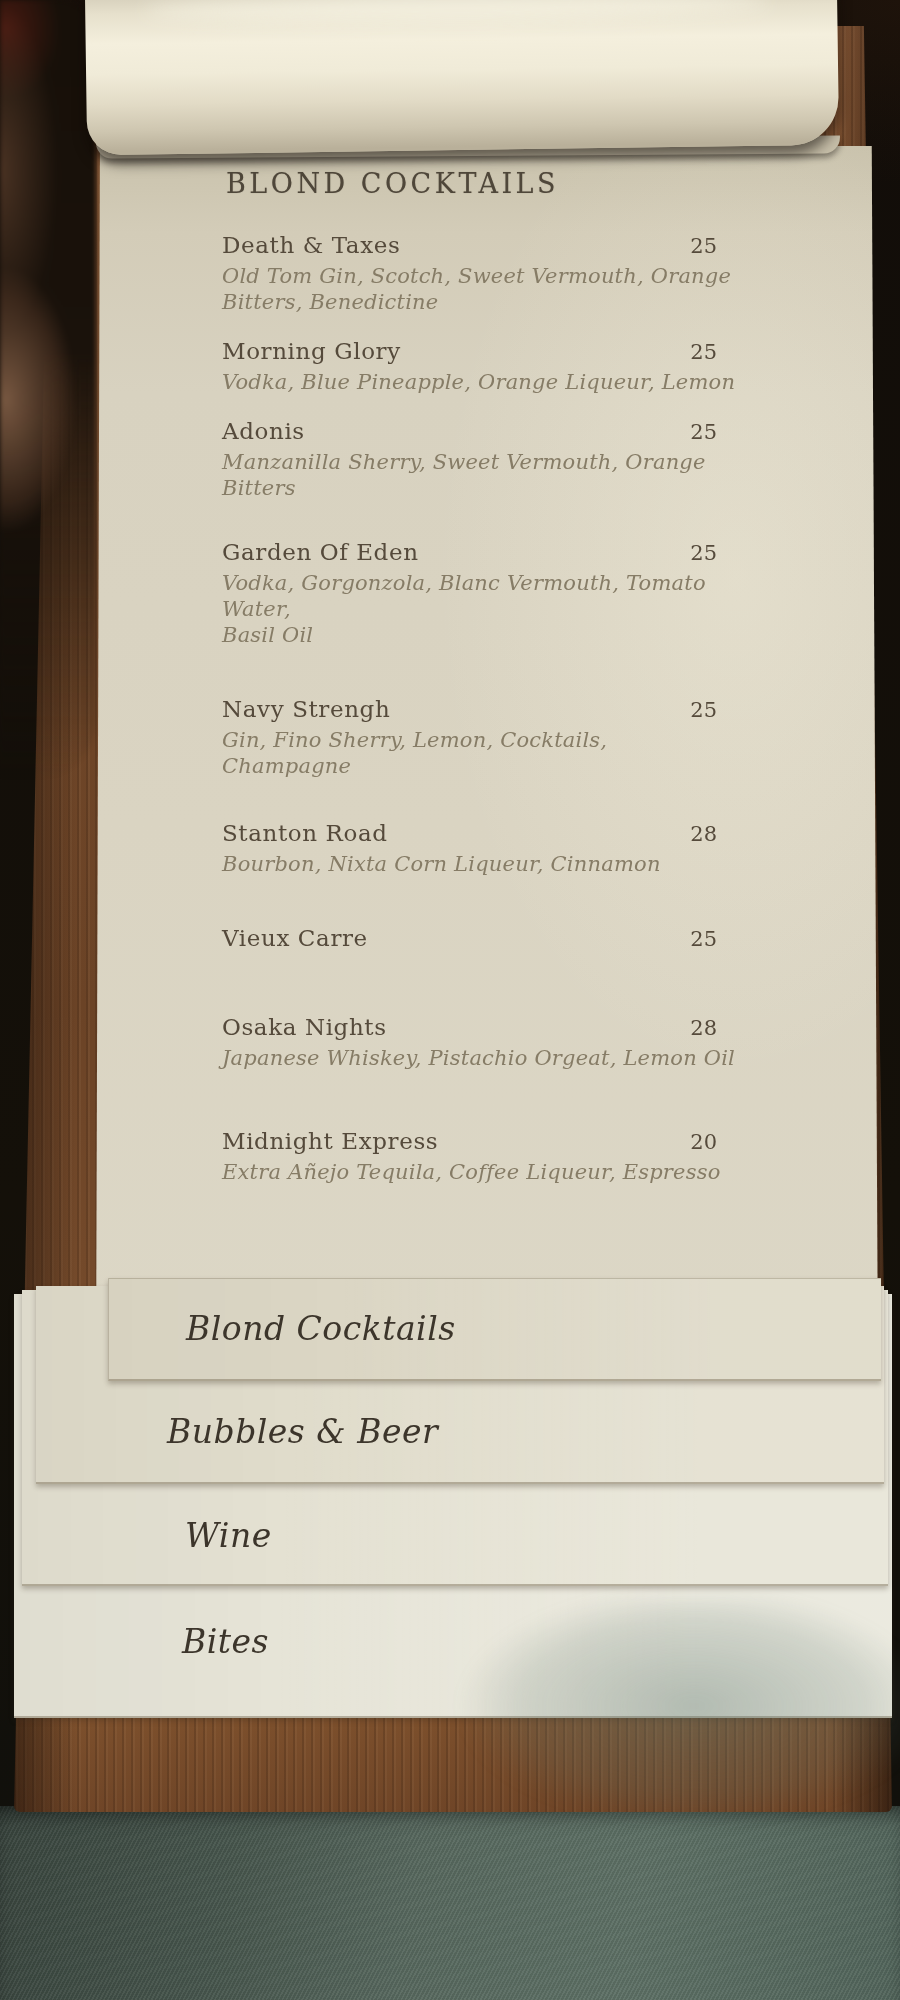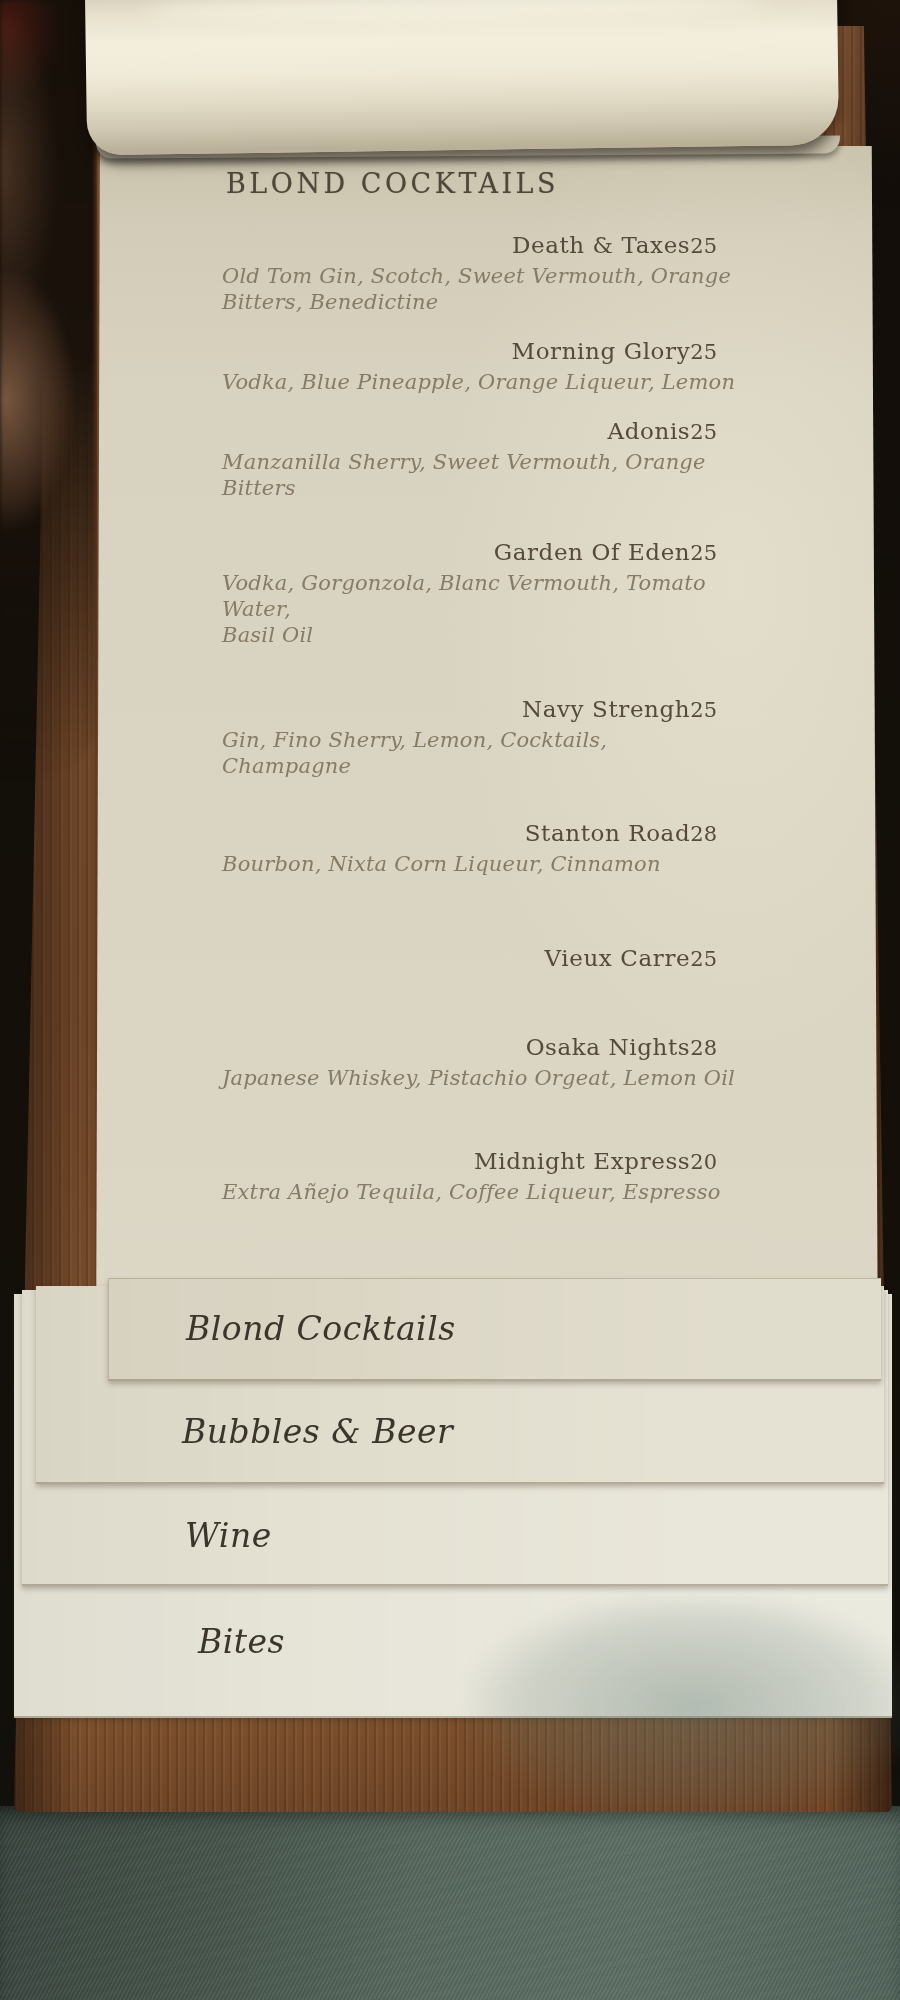--- a/index.html
+++ b/index.html
@@ -79,50 +79,50 @@
     background:linear-gradient(90deg, rgba(0,0,0,0.03), transparent 30%, rgba(255,255,250,0.18) 78%),#e0dccb;}
   .tab:nth-of-type(3){left:22px;top:1290px;width:866px;height:294px;z-index:5;
     background:linear-gradient(90deg, rgba(0,0,0,0.03), transparent 30%, rgba(255,255,250,0.20) 78%),#e4e1d2;}
   .tab:nth-of-type(4){left:14px;top:1294px;width:878px;height:422px;z-index:4;
     background:linear-gradient(90deg, rgba(0,0,0,0.03), transparent 30%, rgba(255,255,252,0.22) 78%),#e6e4d7;}
   .tab-label{
     position:absolute;font-style:italic;font-size:33px;color:#3c352b;
     letter-spacing:0.5px;filter:blur(0.3px);pointer-events:auto;white-space:nowrap;
   }
   .tab:nth-of-type(1) .tab-label{left:77px;top:30px;}
-  .tab:nth-of-type(2) .tab-label{left:146px;top:126px;}
+  .tab:nth-of-type(2) .tab-label{left:131px;top:126px;}
   .tab:nth-of-type(3) .tab-label{left:163px;top:226px;}
-  .tab:nth-of-type(4) .tab-label{left:184px;top:328px;}
+  .tab:nth-of-type(4) .tab-label{left:168px;top:328px;}
   
   .hand-shadow{
     position:absolute;left:430px;top:1598px;width:480px;height:240px;z-index:8;
     background:radial-gradient(60% 60% at 55% 45%, rgba(92,116,108,0.40), rgba(92,116,108,0.18) 60%, transparent 82%);
     filter:blur(7px);
   }
   
   .menu-title{
     position:absolute;left:226px;top:168px;z-index:7;
     font-size:27px;letter-spacing:3.5px;color:#4f473a;
     filter:blur(0.3px);text-shadow:0 0 1px rgba(80,70,55,0.35);white-space:nowrap;
   }
   .menu-list{position:absolute;left:222px;top:230px;width:515px;z-index:7;filter:blur(0.3px);}
   .item{margin:0;}
-  .item .row{display:flex;justify-content:flex-end;align-items:baseline;line-height:30px;}
+  .item .row{display:flex;justify-content:space-between;align-items:baseline;line-height:30px;}
   .item .name{font-size:23px;color:#554a3b;letter-spacing:0.6px;}
   .item .price{font-size:21px;color:#554a3b;padding-right:20px;}
   .item .desc{
     font-style:italic;font-size:21px;line-height:26px;color:#867c66;
     margin-top:2px;white-space:pre-line;letter-spacing:0.2px;
   }
   .item:nth-of-type(1){margin-bottom:21px;}
   .item:nth-of-type(2){margin-bottom:21px;}
   .item:nth-of-type(3){margin-bottom:36px;}
   .item:nth-of-type(4){margin-bottom:46px;}
   .item:nth-of-type(5){margin-bottom:39px;}
-  .item:nth-of-type(6){margin-bottom:66px;}
+  .item:nth-of-type(6){margin-bottom:46px;}
   .item:nth-of-type(7){margin-bottom:58px;}
   .item:nth-of-type(8){margin-bottom:55px;}
 </style>
 </head>
 <body>
 
 <div class="scene">
 
   <div class="fabric"></div>
 

